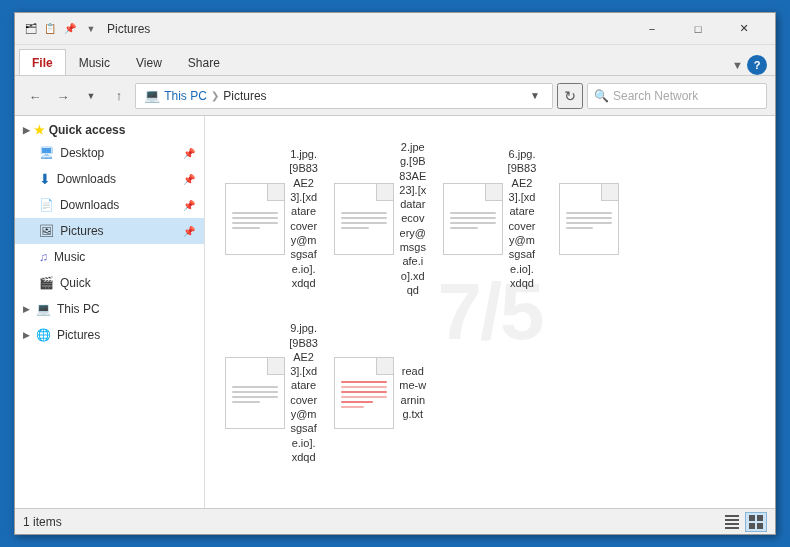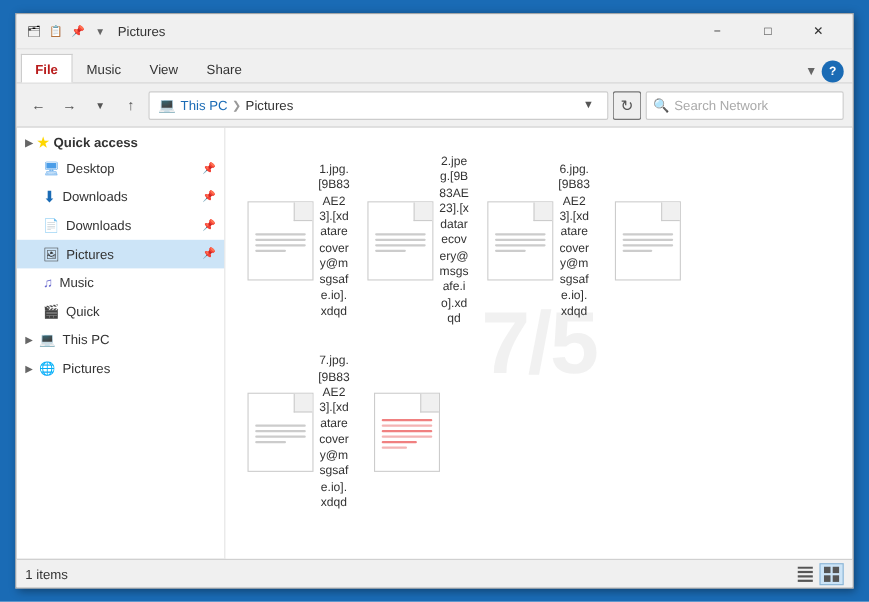--- a/index.html
+++ b/index.html
@@ -503,36 +503,37 @@
           <div class="file-icon-wrapper">
             <div class="file-doc-icon">
               <div class="file-doc-lines">
                 <div class="file-doc-line"></div>
                 <div class="file-doc-line"></div>
                 <div class="file-doc-line"></div>
                 <div class="file-doc-line" style="width:60%"></div>
               </div>
             </div>
           </div>
-          <span class="file-name">7.jpg.[9B83AE23].[xdatarecovery@msgsafe.io].xdqd</span>
+          <span class="file-name">9.jpg.[9B83AE23].[xdatarecovery@msgsafe.io].xdqd</span>
         </div>
 
         <div class="file-item">
           <div class="file-icon-wrapper">
             <div class="file-doc-icon">
               <div class="file-doc-lines">
                 <div class="file-doc-line pink"></div>
                 <div class="file-doc-line light-pink"></div>
                 <div class="file-doc-line pink"></div>
                 <div class="file-doc-line light-pink"></div>
                 <div class="file-doc-line pink" style="width:70%"></div>
                 <div class="file-doc-line light-pink" style="width:50%"></div>
               </div>
             </div>
           </div>
+          <span class="file-name">readme-warning.txt</span>
         </div>
 
       </div>
     </div>
   </div>
 
   <div class="status-bar">
     <span>1 items</span>
     <div class="status-right">
       <div class="view-btn">

